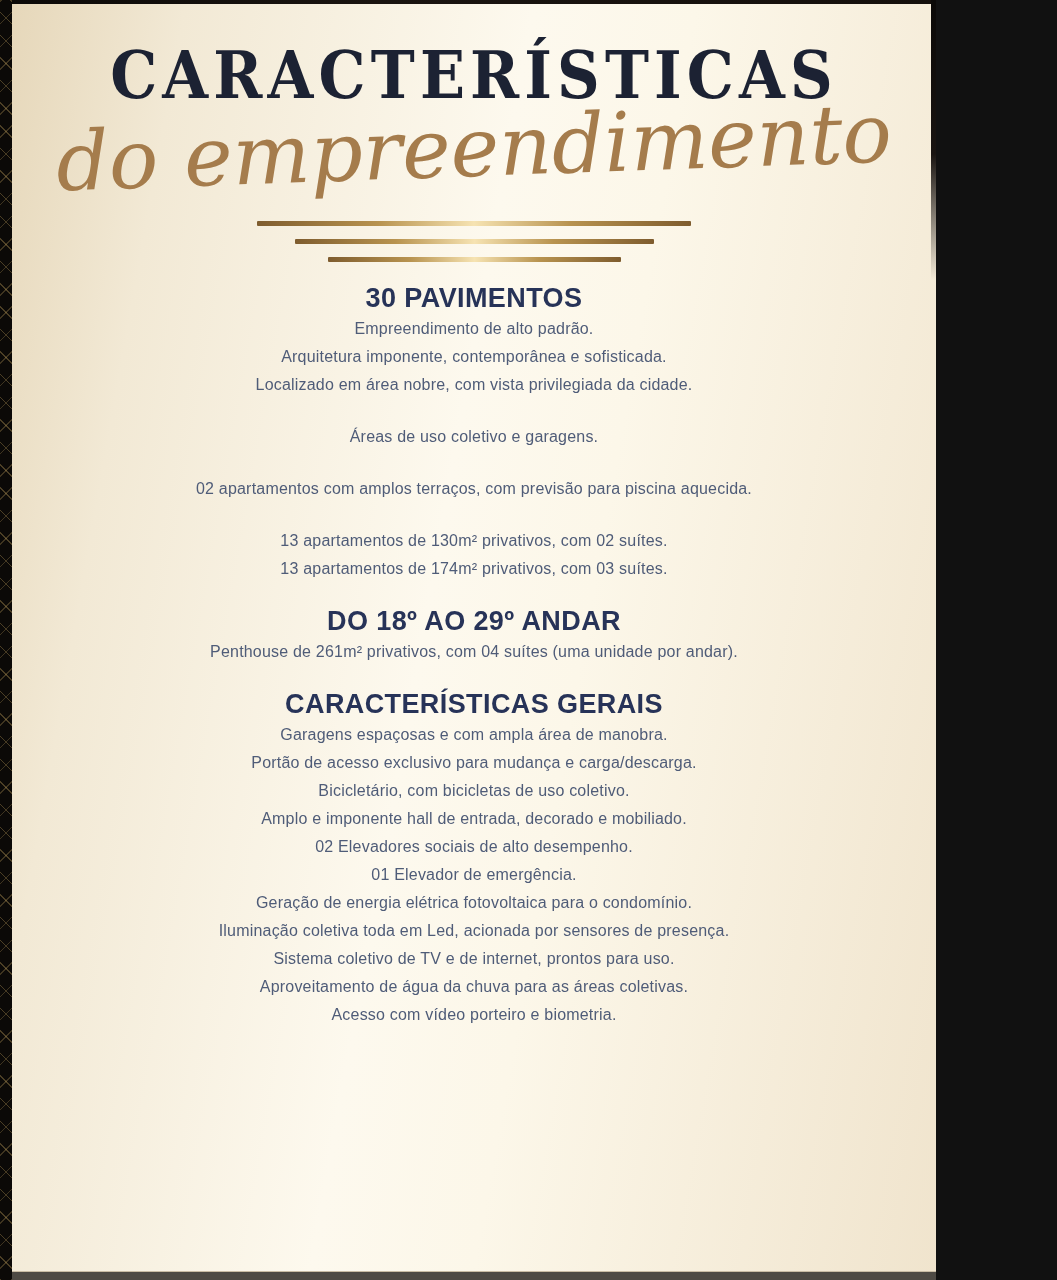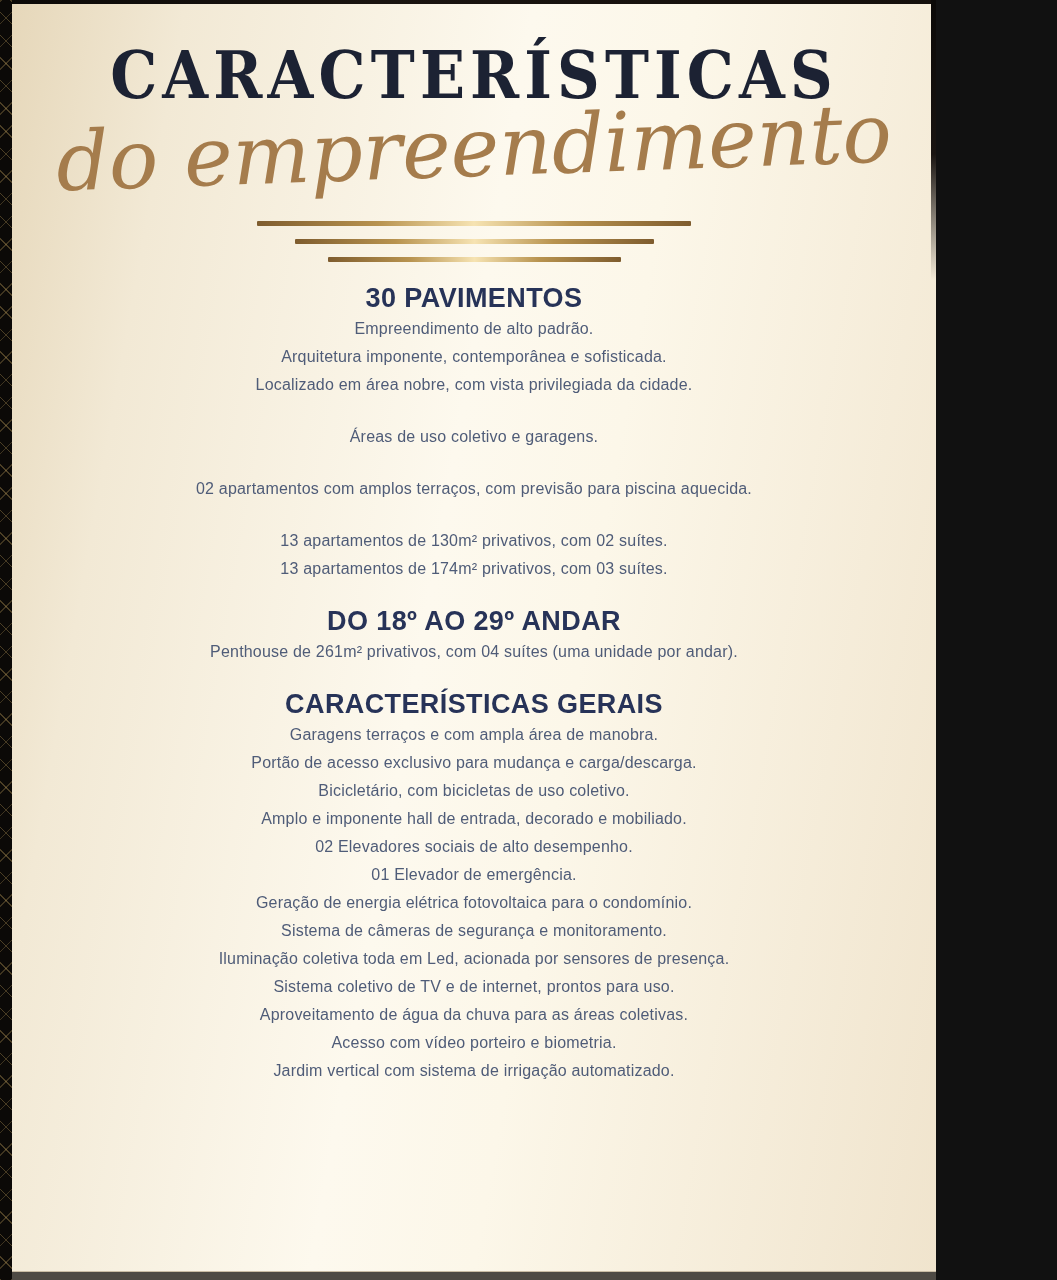--- a/index.html
+++ b/index.html
@@ -126,30 +126,28 @@
         <p>13 apartamentos de 174m² privativos, com 03 suítes.</p>
       </section>
 
       <section class="section">
         <h2>DO 18º AO 29º ANDAR</h2>
         <p>Penthouse de 261m² privativos, com 04 suítes (uma unidade por andar).</p>
       </section>
 
       <section class="section">
         <h2>CARACTERÍSTICAS GERAIS</h2>
-        <p>Garagens terraços e com ampla área de manobra.</p>
+        <p>Garagens espaçosas e com ampla área de manobra.</p>
         <p>Portão de acesso exclusivo para mudança e carga/descarga.</p>
         <p>Bicicletário, com bicicletas de uso coletivo.</p>
         <p>Amplo e imponente hall de entrada, decorado e mobiliado.</p>
         <p>02 Elevadores sociais de alto desempenho.</p>
         <p>01 Elevador de emergência.</p>
         <p>Geração de energia elétrica fotovoltaica para o condomínio.</p>
-        <p>Sistema de câmeras de segurança e monitoramento.</p>
         <p>Iluminação coletiva toda em Led, acionada por sensores de presença.</p>
         <p>Sistema coletivo de TV e de internet, prontos para uso.</p>
         <p>Aproveitamento de água da chuva para as áreas coletivas.</p>
         <p>Acesso com vídeo porteiro e biometria.</p>
-        <p>Jardim vertical com sistema de irrigação automatizado.</p>
       </section>
 
     </div>
   </div>
 </div>
 
 </body></html>

